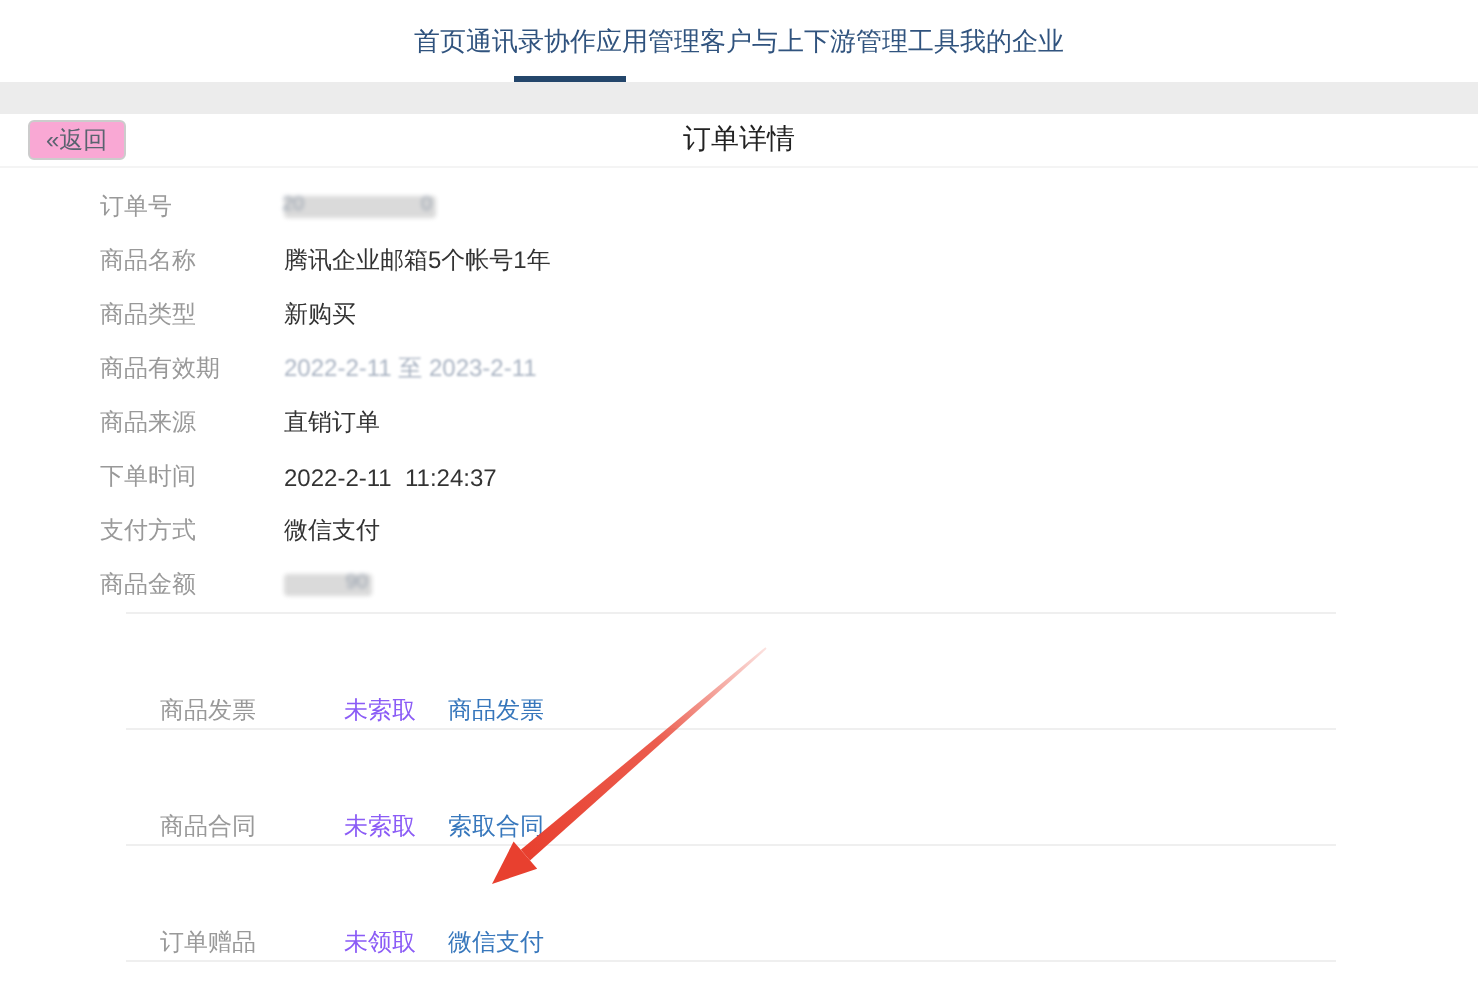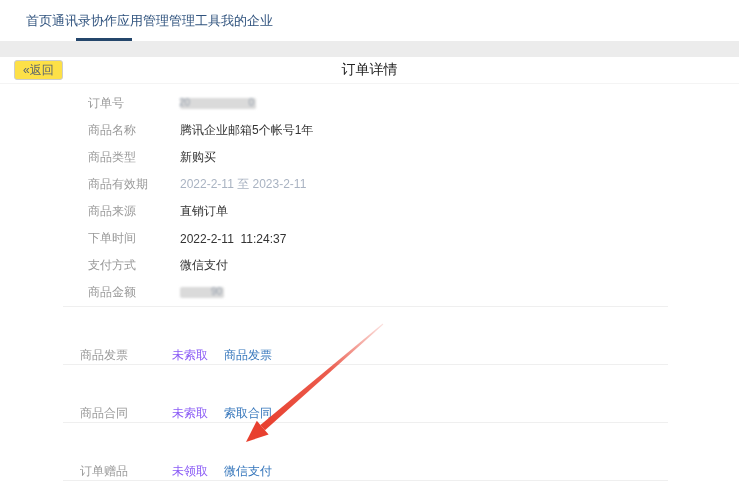--- a/index.html
+++ b/index.html
@@ -5,38 +5,38 @@
   :root{
     --accent_nav:#30537e; --nav_underline:#24466b; --link:#3777bc; --arrow:#e8402f;
     --label:#999999; --value:#333333; --gray_bar:#ececec; --divider:#efefef;
   }
   *{margin:0;padding:0;box-sizing:border-box;}
   html,body{width:739px;height:504px;overflow:hidden;background:#fff;
     font-family:"Liberation Sans","DejaVu Sans",sans-serif;}
   .page{position:relative;width:739px;height:504px;background:#fff;}
 
   
-  .nav{height:41px;display:flex;justify-content:flex-start;align-items:center;padding:0 26px;background:#fff;}
+  .nav{height:41px;display:flex;justify-content:center;align-items:center;padding:0 26px;background:#fff;}
   .nav-item{position:relative;height:100%;display:flex;align-items:center;font-size:13px;
     color:var(--accent_nav);cursor:pointer;white-space:nowrap;}
   .nav-item.active::after{content:"";position:absolute;left:50%;transform:translateX(-50%);
     bottom:0;width:56px;height:3px;background:var(--nav_underline);}
 
   .graybar{height:16px;background:var(--gray_bar);}
 
   
   .header{position:relative;height:27px;display:flex;align-items:center;justify-content:center;
     border-bottom:1px solid #f4f4f4;background:#fff;}
-  .back-btn{position:absolute;left:14px;top:3px;font-size:12px;color:#59636f;background:#fde047;
+  .back-btn{position:absolute;left:14px;top:3px;font-size:12px;color:#59636f;background:#f9a8d4;
     border:1px solid #cccccc;border-radius:3px;padding:2px 8px;line-height:14px;cursor:pointer;}
   .page-title{font-size:14px;color:#222222;}
 
   
   .content{position:relative;padding-top:6px;}
-  .field-row{height:27px;display:flex;align-items:center;padding-left:88px;font-size:12px;}
+  .field-row{height:27px;display:flex;align-items:center;padding-left:50px;font-size:12px;}
   .f-label{width:92px;flex-shrink:0;color:var(--label);}
   .f-value{color:var(--value);white-space:pre;display:flex;align-items:center;}
 
   
   .redact-block{position:relative;display:inline-block;height:11px;background:#dadada;
     border-radius:2px;filter:blur(1px);}
   .ghost-frag{position:absolute;top:-1px;font-size:10px;line-height:12px;color:#68788e;opacity:.6;}
   .ghost-frag.left{left:-1px;}
   .ghost-frag.right{right:2px;}
   .ghost-text{color:#a9b3c2;filter:blur(.5px);}
@@ -63,20 +63,23 @@
     <span class="nav-label">首页</span>
   </div>
       <div class="nav-item">
     <span class="nav-label">通讯录</span>
   </div>
       <div class="nav-item active">
     <span class="nav-label">协作</span>
   </div>
       <div class="nav-item">
     <span class="nav-label">应用管理</span>
+  </div>
+      <div class="nav-item">
+    <span class="nav-label">客户与上下游</span>
   </div>
       <div class="nav-item">
     <span class="nav-label">管理工具</span>
   </div>
       <div class="nav-item">
     <span class="nav-label">我的企业</span>
   </div>
     </nav>
 
   <div class="graybar"></div>

